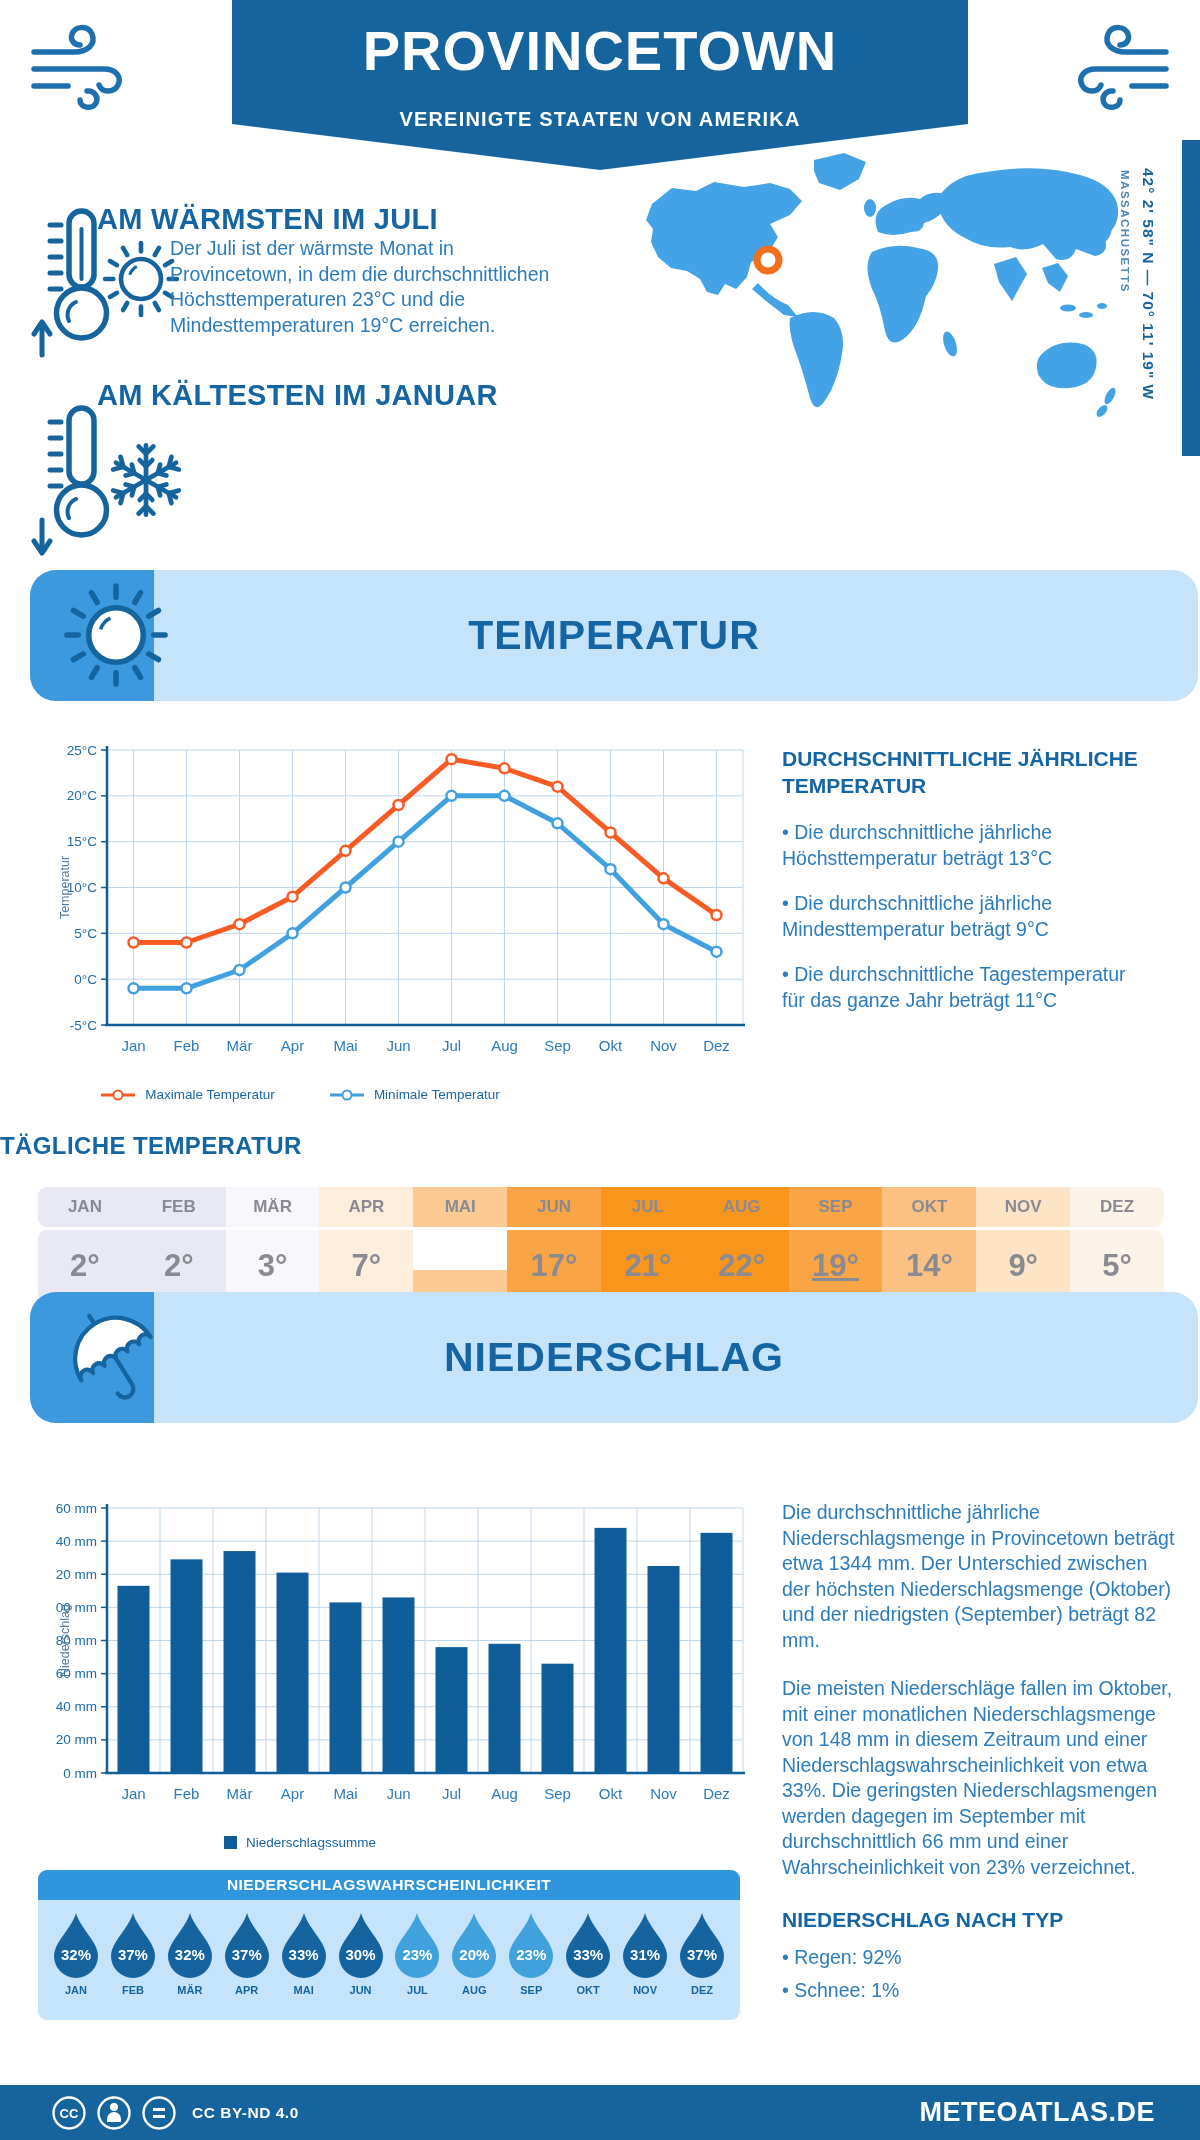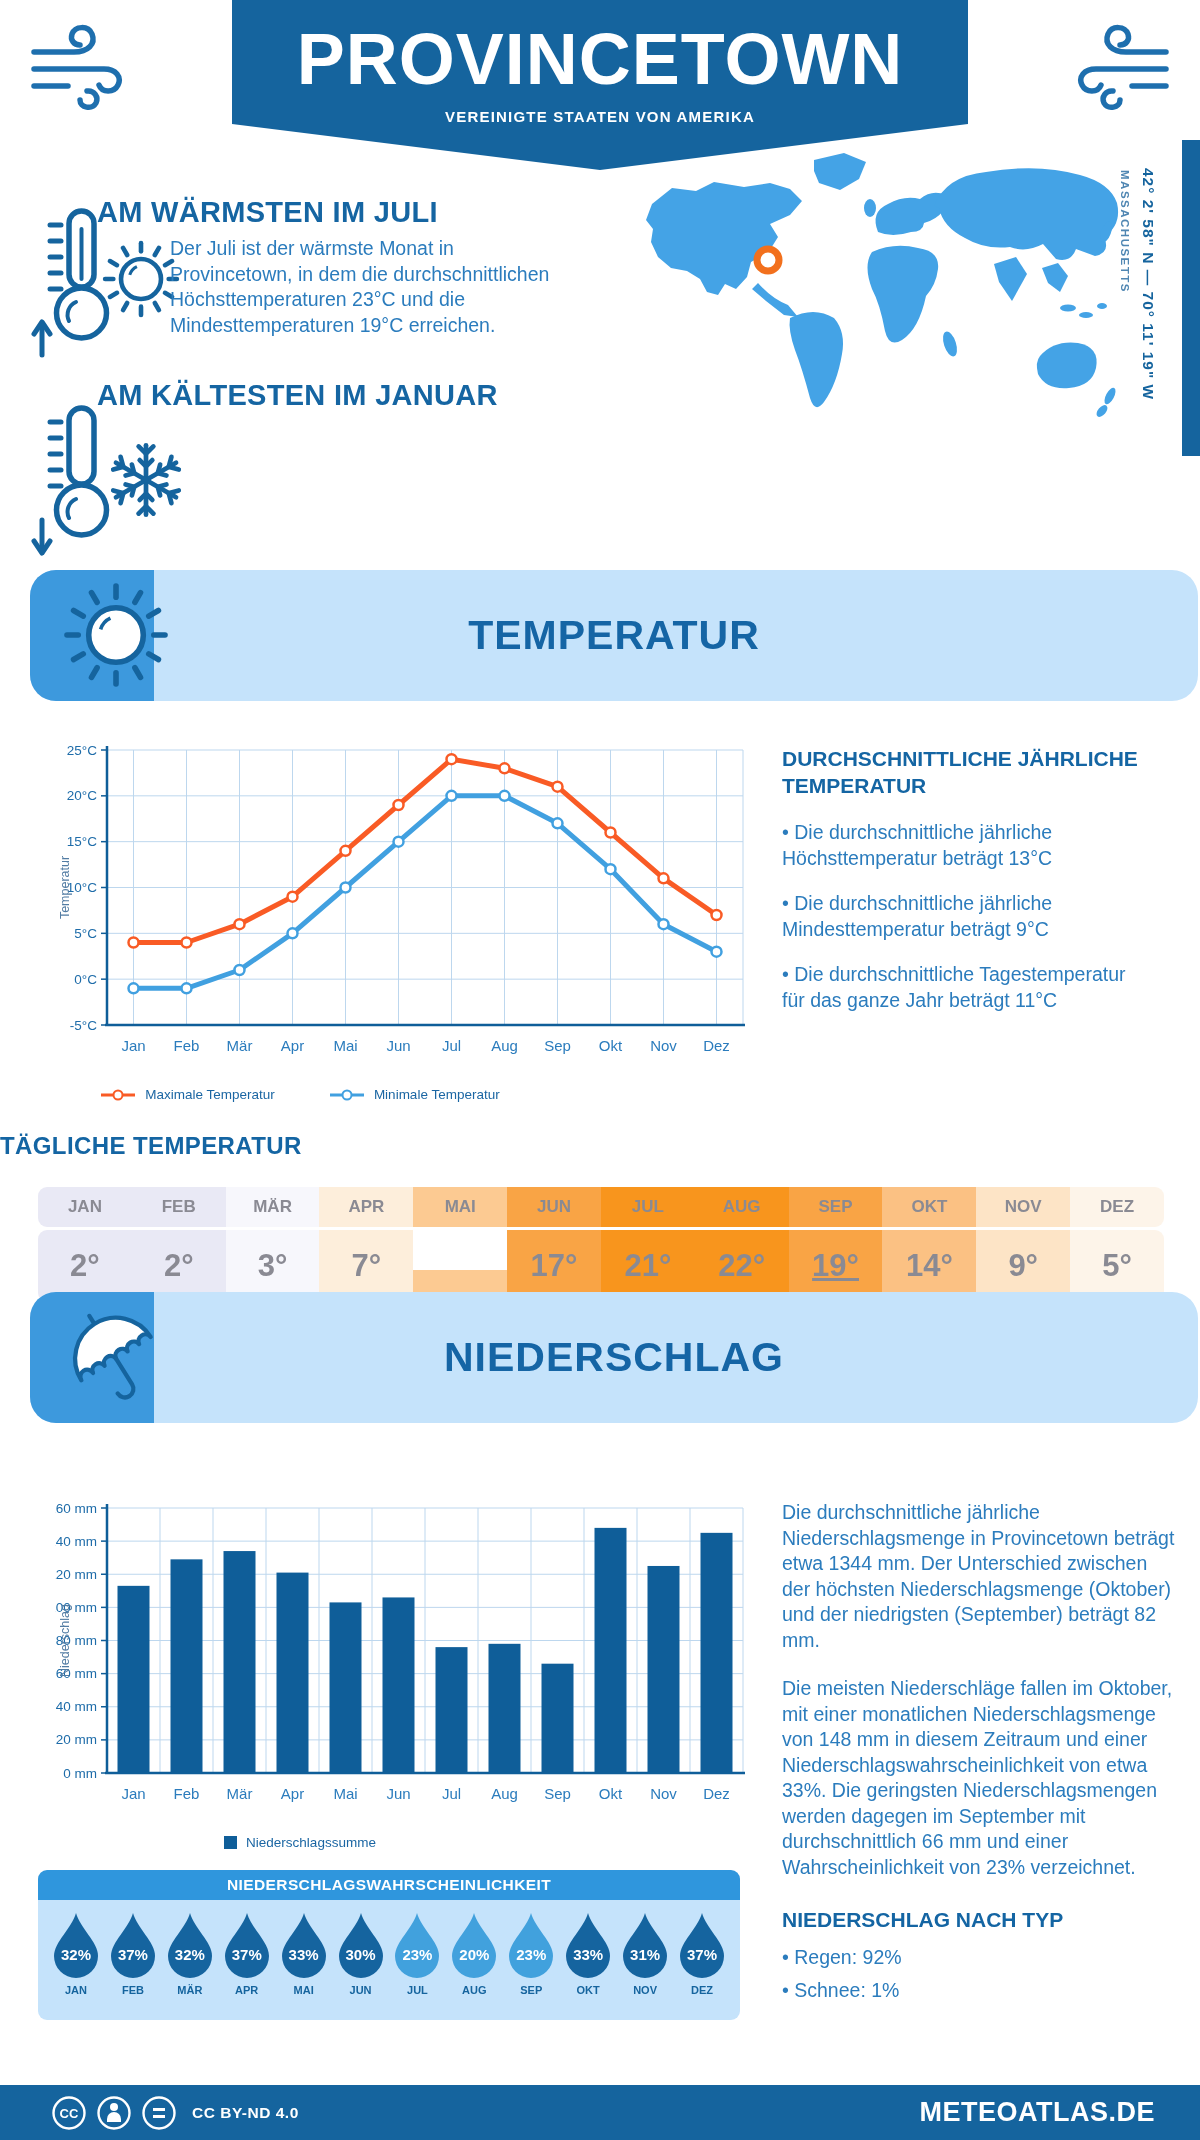--- a/index.html
+++ b/index.html
@@ -2,22 +2,22 @@
 <html><head>
 <meta charset="utf-8">
 <style>
   html,body{margin:0;padding:0;background:#fff;}
   .page{position:relative;width:1200px;height:2140px;background:#fff;overflow:hidden;
         font-family:"Liberation Sans","DejaVu Sans",sans-serif;}
   .abs{position:absolute;}
   
   .banner{position:absolute;left:232px;top:0;width:736px;height:170px;background:#15649E;
           clip-path:polygon(0 0,100% 0,100% 73%,50% 100%,0 73%);color:#fff;}
-  .b-title{position:absolute;top:18px;left:0;width:100%;text-align:center;font-size:72px;font-weight:800;letter-spacing:1px;}
-  .b-sub{position:absolute;top:108px;left:0;width:100%;text-align:center;font-size:15px;font-weight:600;letter-spacing:1.2px;}
+  .b-title{position:absolute;top:18px;left:0;width:100%;text-align:center;font-size:56px;font-weight:800;letter-spacing:1px;}
+  .b-sub{position:absolute;top:108px;left:0;width:100%;text-align:center;font-size:20px;font-weight:600;letter-spacing:1.2px;}
   
   .hl-title{position:absolute;font-size:29px;font-weight:800;color:#1565A2;letter-spacing:.3px;}
   .hl-text{position:absolute;font-size:19.5px;line-height:25.5px;color:#2B7CBD;}
   
   .vtext{position:absolute;writing-mode:vertical-rl;font-weight:700;color:#15649E;}
   .coords{left:1139px;top:168px;height:300px;font-size:15.5px;letter-spacing:1px;}
   .region{left:1119px;top:170px;height:280px;font-size:11.5px;letter-spacing:1.5px;color:#4F86B2;font-weight:600;}
   .side-bar{position:absolute;left:1182px;top:140px;width:18px;height:316px;background:#15649E;}
   
   .sec-banner{position:absolute;left:30px;width:1168px;height:131px;background:#C5E3FB;border-radius:26px;}
@@ -96,21 +96,21 @@
         <line x1="20" y1="70" x2="31" y2="70"></line>
       <line x1="20" y1="86" x2="31" y2="86"></line>
     </g>
     <rect x="39" y="8" width="25" height="76" rx="12.5" stroke-width="5.5"></rect>
     <line x1="51.5" y1="26" x2="51.5" y2="76" stroke-width="4"></line>
     <circle cx="51.5" cy="110" r="25" stroke-width="5.5"></circle>
     <path d="M39 118 A14 14 0 0 1 46 99" stroke-width="4"></path>
     <line x1="12" y1="152" x2="12" y2="122" stroke-width="5"></line>
     <path d="M4 131 L12 119 L20 131" stroke-width="5" stroke-linejoin="round"></path>
   </svg>
-  <div class="hl-title" style="left:97px;top:196px">AM WÄRMSTEN IM JULI</div>
+  <div class="hl-title" style="left:97px;top:203px">AM WÄRMSTEN IM JULI</div>
   <svg class="abs" style="left:100px;top:238px" width="82" height="82" viewBox="0 0 80 80" fill="none" stroke="#15649E">
     <circle cx="40" cy="40" r="19.5" fill="#fff" stroke-width="4.5"></circle>
     <path d="M29 36 A13 13 0 0 1 36 28" stroke-width="3"></path>
     <g stroke-width="4.5" stroke-linecap="round">
       <line x1="67" y1="40" x2="75" y2="40"></line>
         <line x1="63.4" y1="53.5" x2="70.3" y2="57.5"></line>
       <line x1="53.5" y1="63.4" x2="57.5" y2="70.3"></line>
         <line x1="40" y1="67" x2="40" y2="75"></line>
       <line x1="26.5" y1="63.4" x2="22.5" y2="70.3"></line>
         <line x1="16.6" y1="53.5" x2="9.7" y2="57.5"></line>

